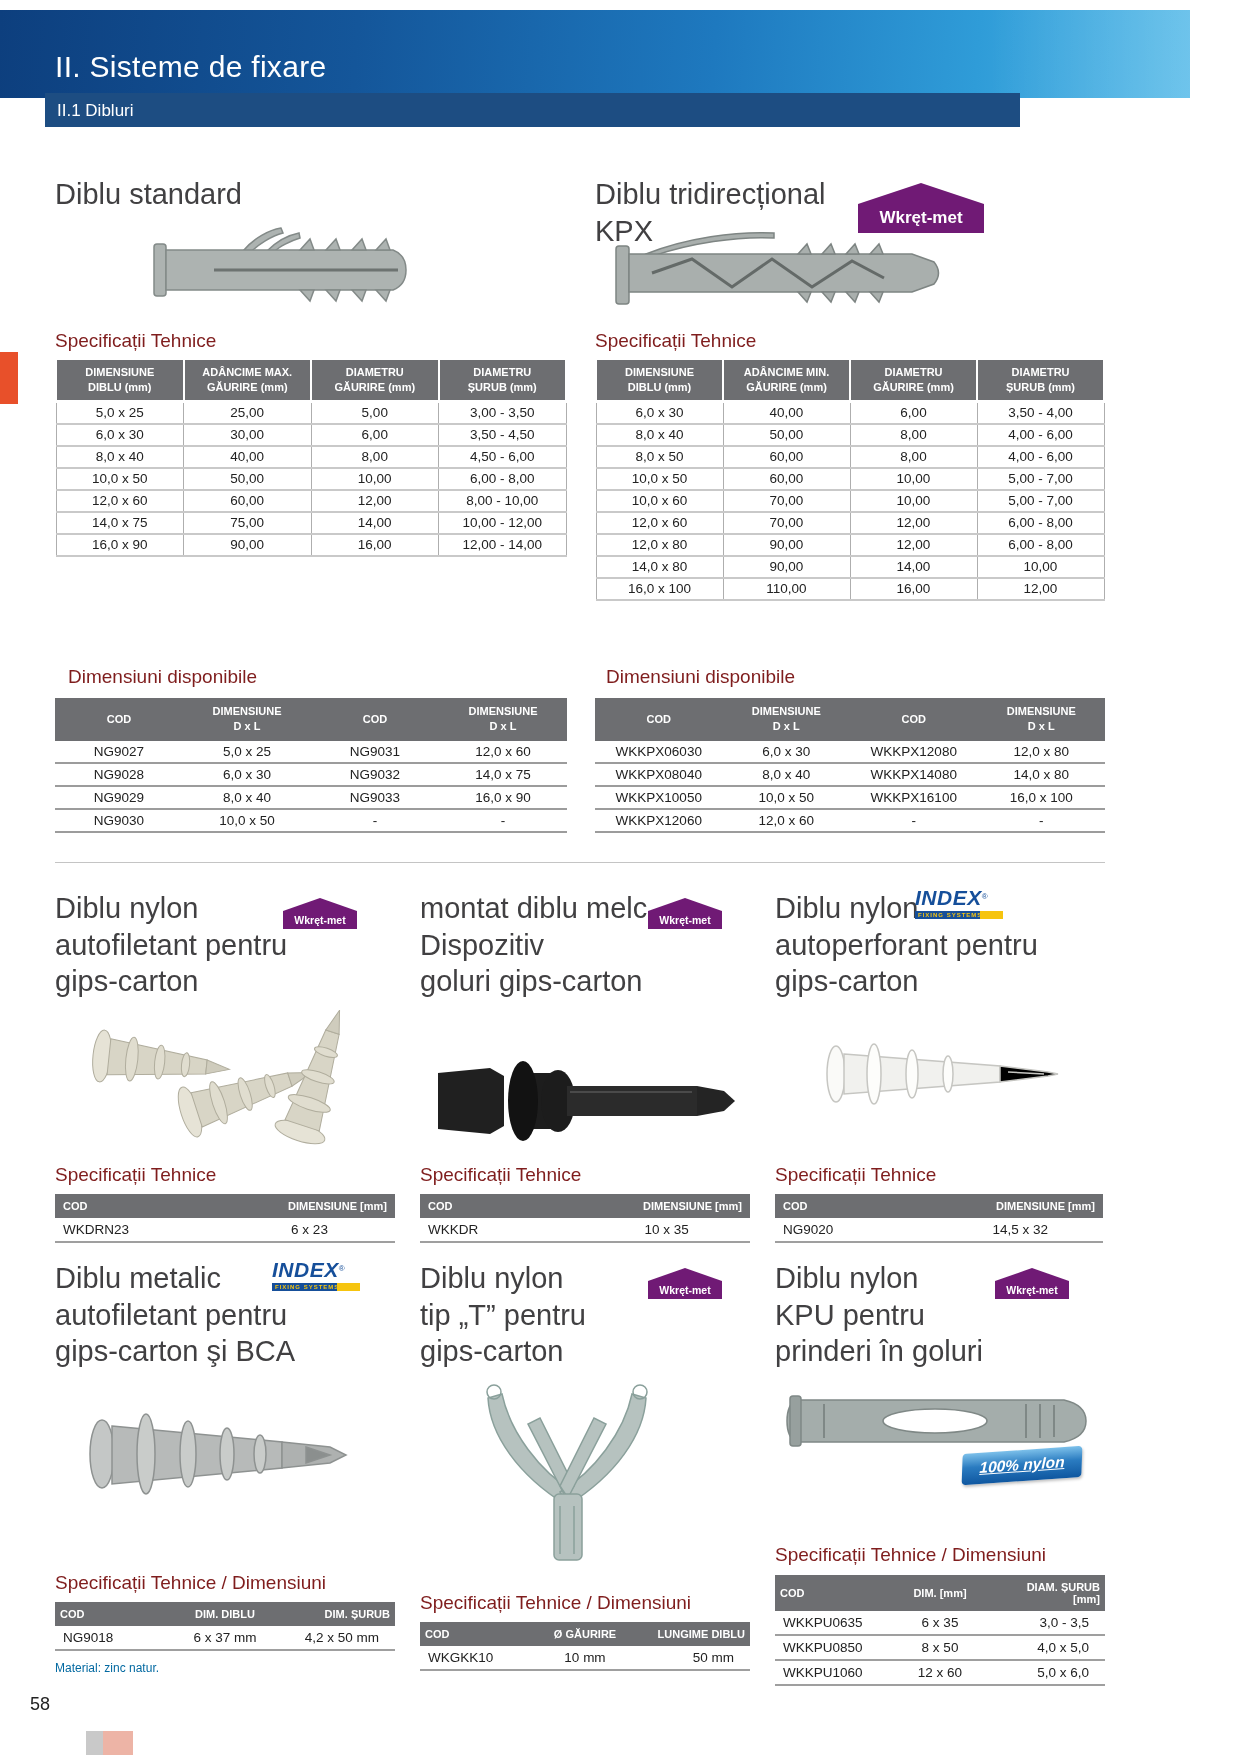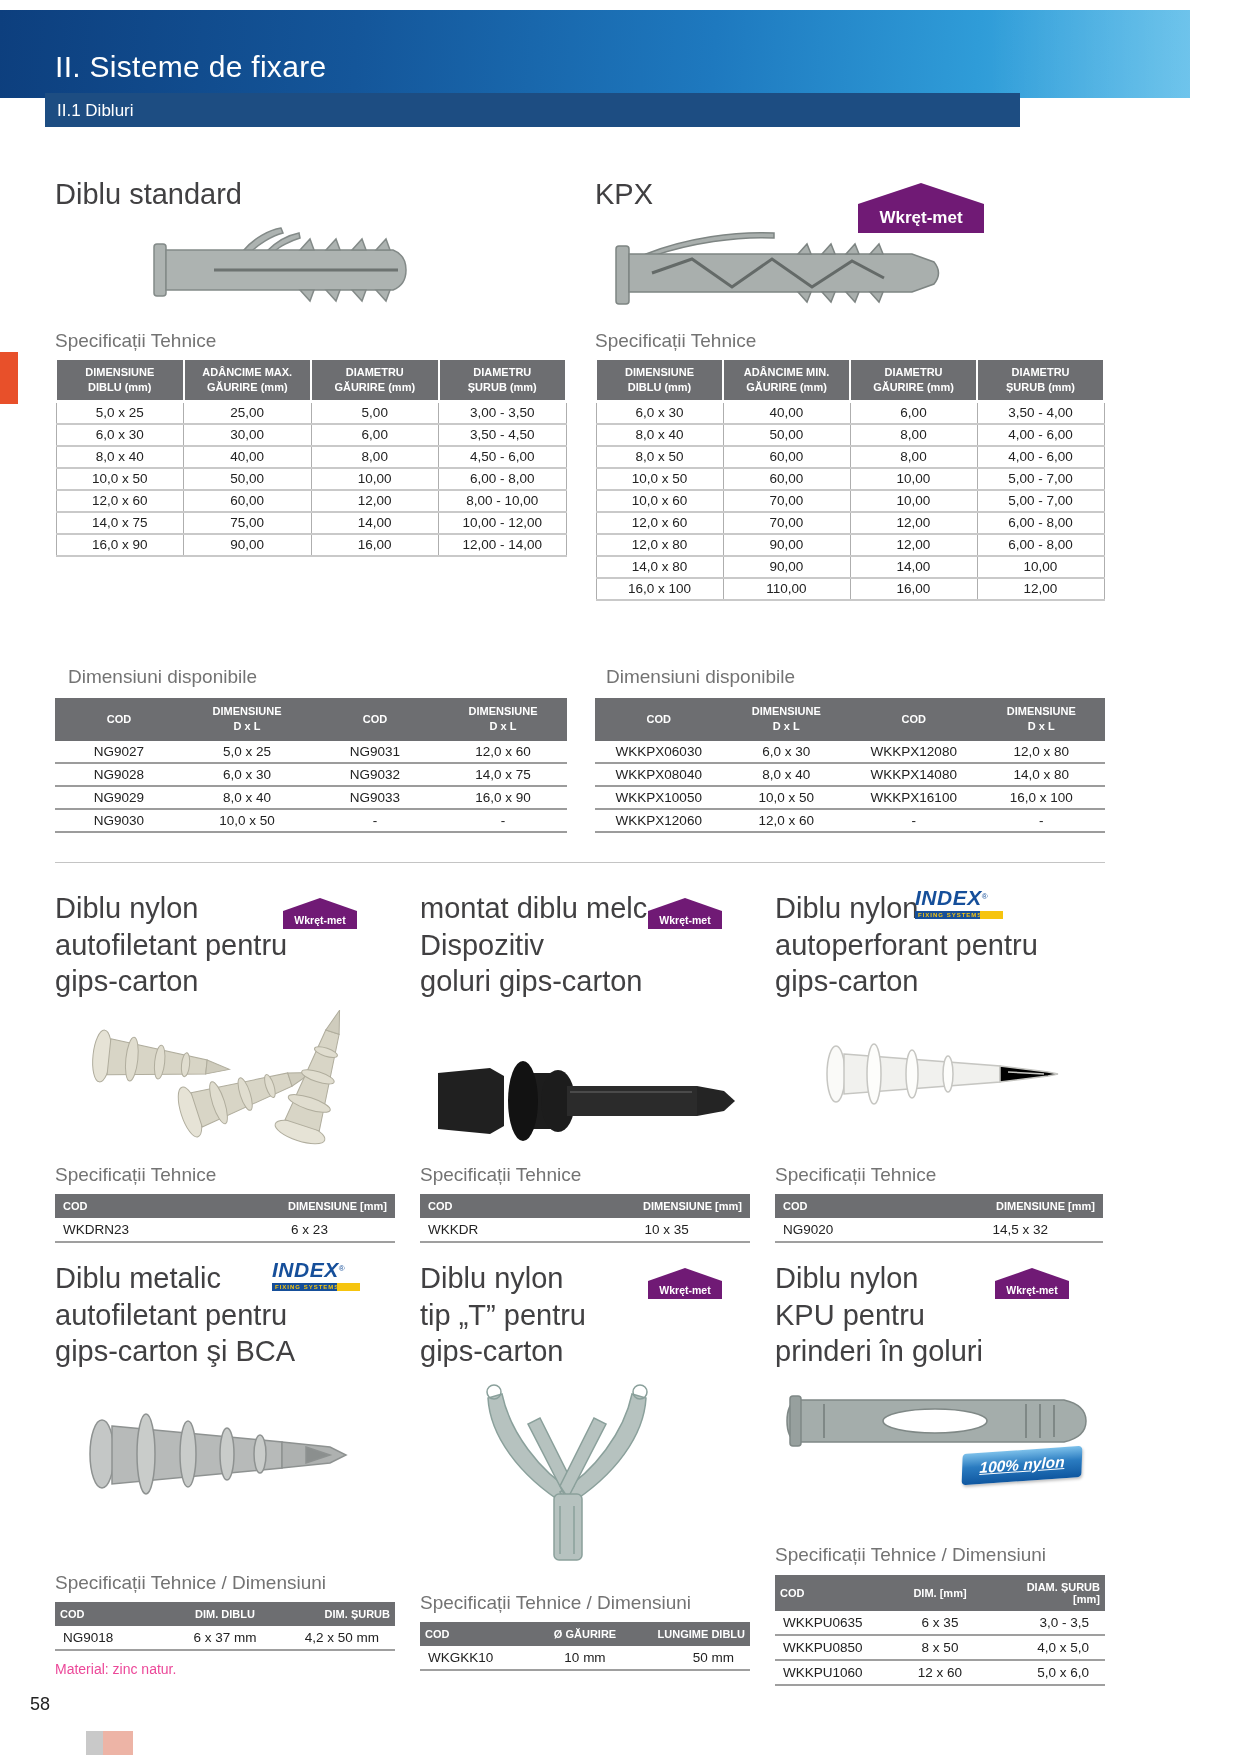--- a/index.html
+++ b/index.html
@@ -12,22 +12,22 @@
         background:linear-gradient(94deg,#0d3f7e 0%,#14569a 30%,#1e79bf 60%,#2f9cd8 82%,#53b9e8 100%);}
   #band::after{content:"";position:absolute;right:0;top:0;width:200px;height:100%;
         background:linear-gradient(90deg,rgba(255,255,255,0),rgba(255,255,255,0.16));}
   #subband{left:45px;top:93px;width:975px;height:34px;background:#1d4d82;}
   #hdr-title{left:55px;top:50px;font-size:30px;color:#fff;letter-spacing:.3px;}
   #hdr-sub{left:57px;top:101px;font-size:17px;color:#fff;}
   #orangetab{left:0;top:352px;width:18px;height:52px;background:#e8502a;}
 
   
   .sec-title{font-size:29px;color:#414042;line-height:1.26;}
-  .spec-label{font-size:19px;color:#737373;}
-  .note{font-size:14px;color:#ec4899;}
+  .spec-label{font-size:19px;color:#7f1d1d;}
+  .note{font-size:12px;color:#0369a1;}
   #divider{left:55px;top:862px;width:1050px;border-top:1px solid #c4c4c4;height:0;}
 
   
   table{border-collapse:collapse;table-layout:fixed;}
   .spec-table{width:512px;}
   .spec-table th{background:#6d6e71;color:#fff;font-size:11px;font-weight:bold;
       padding:5px 2px;border:2px solid #fff;border-bottom:3px solid #fff;line-height:1.35;text-align:center;}
   .spec-table td{background:#fff;border:1px solid #aeaeae;border-bottom:2px solid #c9c9c9;
       font-size:13.5px;color:#222;text-align:center;padding:1.5px 2px;height:17px;}
 
@@ -189,20 +189,21 @@
       <tr>
         <td>NG9030</td>
         <td>10,0 x 50</td>
         <td>-</td>
         <td>-</td>
       </tr>
     </tbody>
 </table>
 
 <div class="abs sec-title" style="left:595px;top:176px;width:280px;">
+    <div>Diblu tridirecțional</div>
     <div>KPX</div>
   </div>
 
 <div class="abs wkret lg" style="left:858px;top:183px;">
   <span>Wkręt-met</span>
 </div>
 
 <div class="abs" style="left:612px;top:226px;">
   <svg width="345" height="96" viewBox="0 0 345 96">
     <g fill="#a9afad" stroke="#7e8583" stroke-width="1.5">

